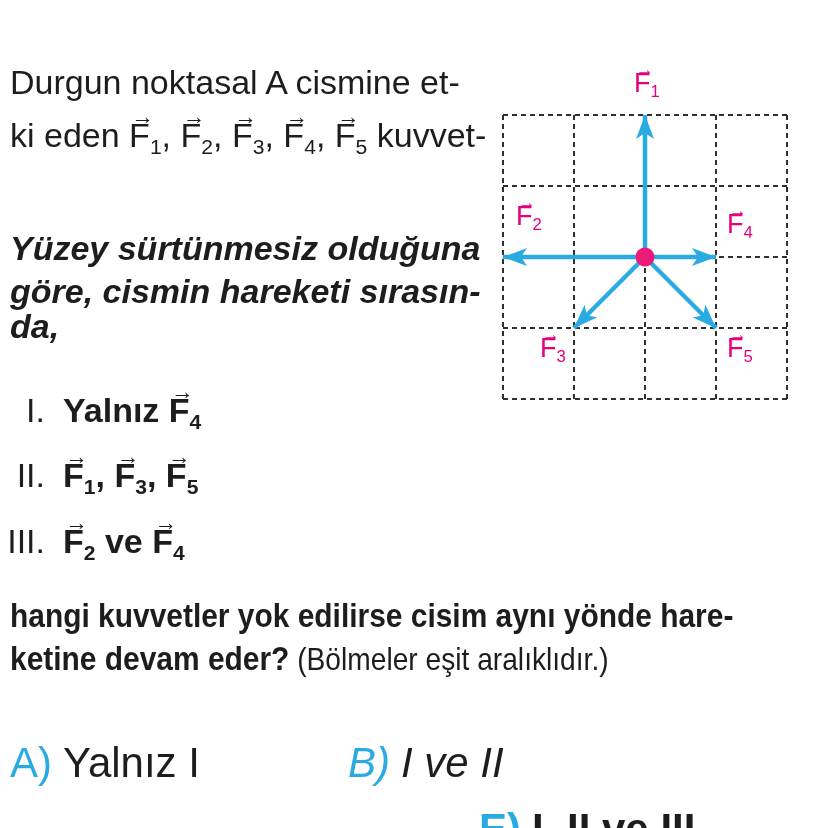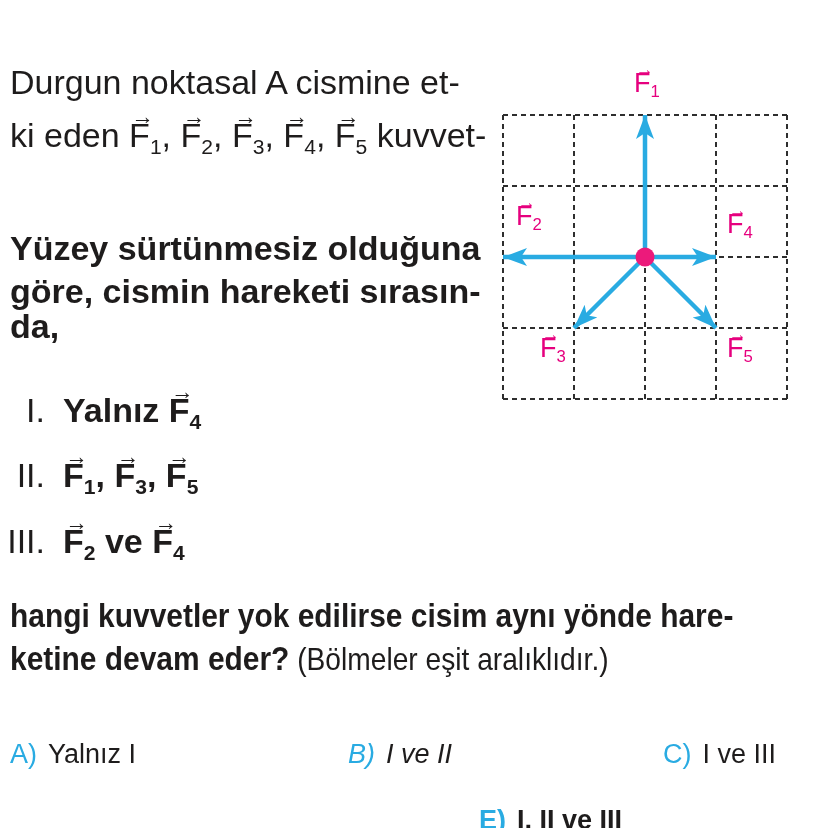--- a/index.html
+++ b/index.html
@@ -2,34 +2,34 @@
 <html style="--cyan: #29abe2; --magenta: #e6007e; --dot: #ec1a7b; --ink: #1e1c1c; --grid: #2e2e2e;"><head>
 <meta charset="utf-8">
 <style>
   :root{
     --cyan:#29abe2; --magenta:#e6007e; --dot:#ec1a7b; --ink:#1e1c1c; --grid:#2e2e2e;
   }
   html,body{margin:0;padding:0;background:#ffffff;}
   .page{position:relative;width:838px;height:828px;background:#fff;overflow:hidden;
         font-family:"Liberation Sans", sans-serif;color:var(--ink);margin-top:48px;}
   .tline{position:absolute;left:10px;white-space:nowrap;font-size:34px;line-height:1.1;}
-  .bold{font-weight:700;}
+  .bold{font-weight:700;font-style:italic;}
   
   .vec{position:relative;display:inline-block;line-height:1;}
   .vec .va{position:absolute;top:-0.52em;left:0.10em;font-size:0.66em;line-height:1;}
   .vec sub{font-size:0.62em;line-height:0;position:relative;top:0.32em;vertical-align:baseline;}
   
   .litem{position:absolute;left:0;white-space:nowrap;font-size:34px;line-height:1.1;display:flex;}
   .lnum{display:inline-block;width:45px;text-align:right;}
   .lbody{margin-left:18px;font-weight:bold;}
   
   .qline{transform:scaleX(0.88);transform-origin:0 0;font-weight:700;}
   .qline .regular{font-weight:400;font-size:32px;}
   
-  .option{position:absolute;white-space:nowrap;font-size:27px;line-height:1.1;}
+  .option{position:absolute;white-space:nowrap;font-size:42px;line-height:1.1;}
   .olet{color:var(--cyan);margin-right:11px;}
   .opt-a{left:10px;top:692px;} .opt-b{left:348px;top:692px;font-style:italic;} .opt-c{left:663px;top:692px;}
   .opt-d{left:177px;top:758px;} .opt-e{left:479px;top:758px;font-weight:bold;}
   
   .diagram{position:absolute;left:496px;top:10px;width:342px;height:350px;}
   .diagram svg{position:absolute;left:0;top:0;}
   .dlabel{position:absolute;color:var(--magenta);font-size:27px;line-height:1;font-weight:400;}
 </style>
 </head>
 <body>
@@ -57,23 +57,20 @@
   </div>
 
   <div class="tline qline" style="top:549px">hangi kuvvetler yok edilirse cisim aynı yönde hare-</div>
   <div class="tline qline" style="top:592px"><span>ketine devam eder?</span><span class="regular"> (Bölmeler eşit aralıklıdır.)</span></div>
 
   <div class="option opt-a">
     <span class="olet">A)</span><span>Yalnız I</span>
   </div>
   <div class="option opt-b">
     <span class="olet">B)</span><span>I ve II</span>
-  </div>
-  <div class="option opt-c">
-    <span class="olet">C)</span><span>I ve III</span>
   </div>
   <div class="option opt-e">
     <span class="olet">E)</span><span>I, II ve III</span>
   </div>
 
   <div class="diagram">
     <svg id="force-svg" width="342" height="350">
       <defs>
         <marker id="ah" markerUnits="userSpaceOnUse" markerWidth="26" markerHeight="20" refX="24" refY="9" orient="auto">
           <path id="ah-path" d="M0,0 L24,9 L0,18 L6,9 Z" fill="#29abe2"></path>

